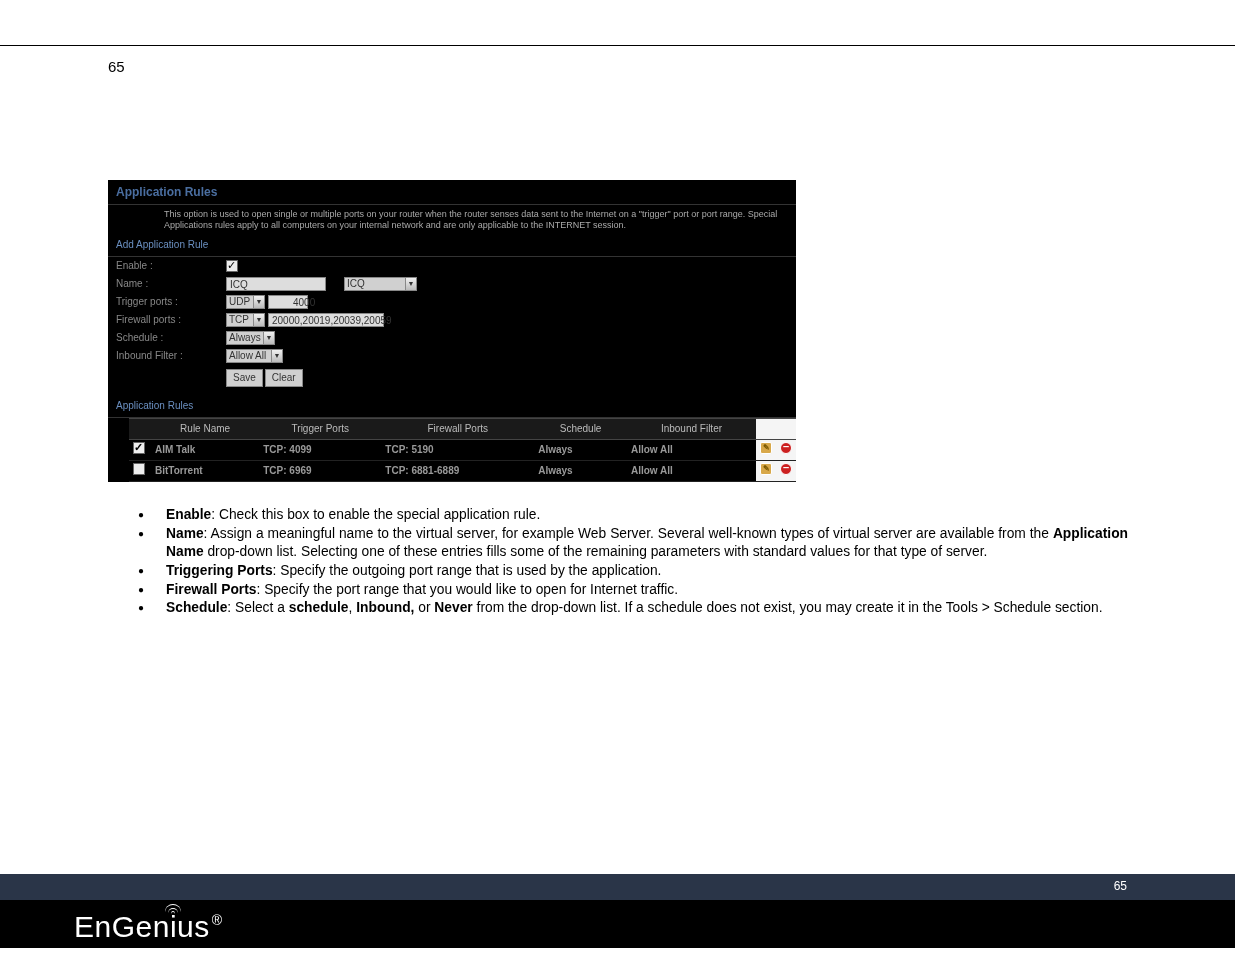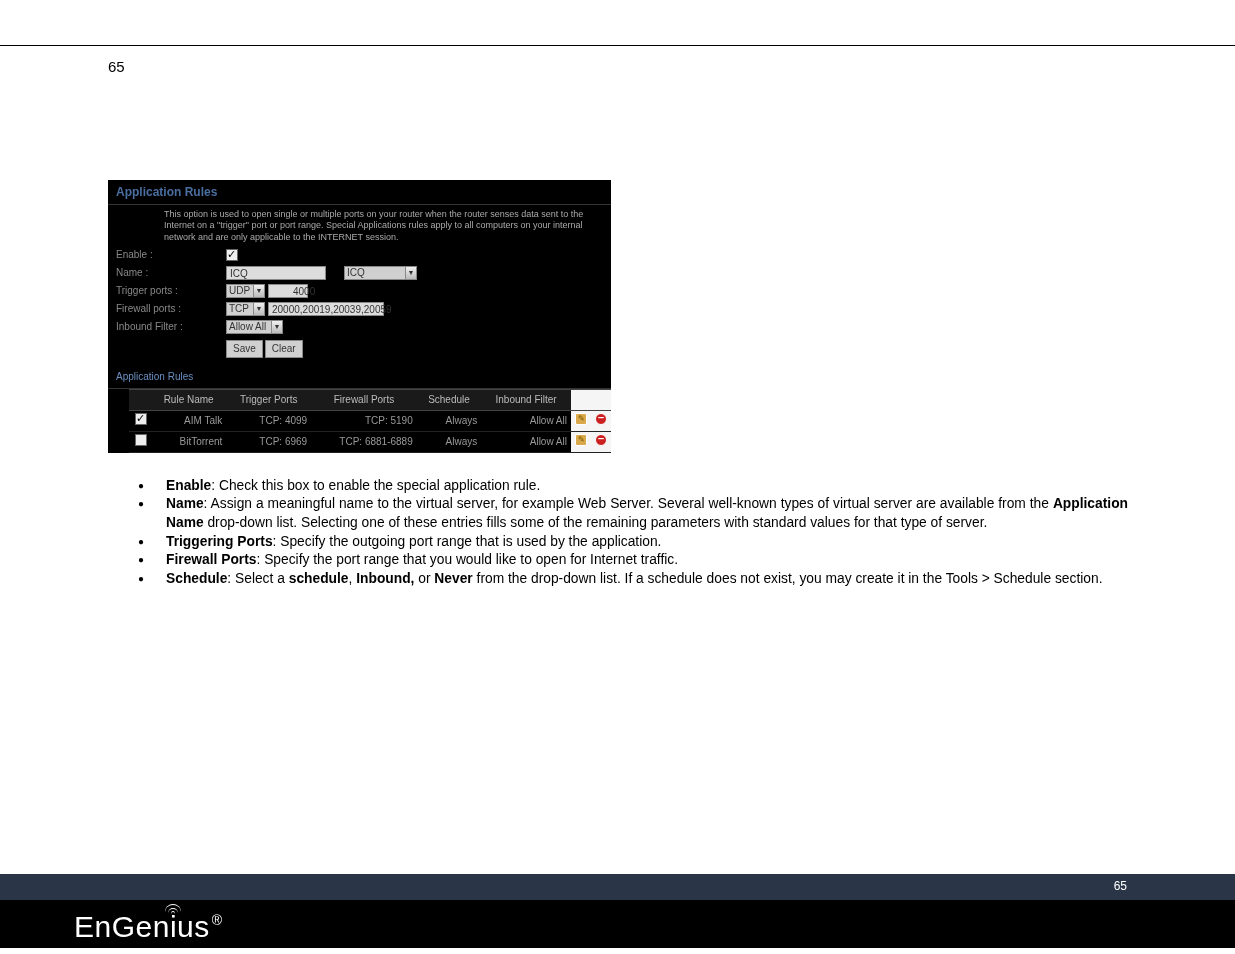--- a/index.html
+++ b/index.html
@@ -28,21 +28,21 @@
     .heading {
       font-size: 18px;
       font-weight: bold;
       margin-bottom: 2px;
     }
     .intro {
       text-align: justify;
       margin-bottom: 18px;
     }
     .screenshot {
-      width: 503px;
+      width: 688px;
       background: #000;
       color: #ddd;
       font-size: 10px;
       font-family: Arial, sans-serif;
       padding: 0;
       margin-bottom: 24px;
       position: relative;
     }
     .ss-title {
       font-size: 12px;
@@ -137,22 +137,23 @@
       font-size: 10px;
       padding: 3px 4px;
       border-top: 1px solid #444;
       border-bottom: 1px solid #444;
       text-align: center;
     }
     .ss-table td {
       color: #999;
       font-size: 10px;
       padding: 2px 4px;
-      text-align: right;
+      text-align: left;
       border-bottom: 1px solid #222;
+      font-weight: bold;
     }
     .icon-edit {
       width: 12px; height: 12px;
       background: #d8a84a;
       border-radius: 2px;
       display: inline-block;
       border: 1px solid #fff;
       position: relative;
     }
     .icon-edit::after {
@@ -276,20 +277,21 @@
 
 <div class="top-rule"></div>
 <div class="page-num-top">65</div>
 
 <div class="main-content">
 
 
   <div class="screenshot">
     <div class="ss-title">Application Rules</div>
     <div class="ss-desc">This option is used to open single or multiple ports on your router when the router senses data sent to the Internet on a "trigger" port or port range. Special Applications rules apply to all computers on your internal network and are only applicable to the INTERNET session.</div>
+    <div class="ss-subhead">Add Application Rule</div>
 
     <div class="ss-row">
       <span class="ss-label">Enable :</span>
       <span class="ss-check on"></span>
     </div>
     <div class="ss-row">
       <span class="ss-label">Name :</span>
       <span class="ss-input" style="width:100px;">ICQ</span>
       <span style="width:18px;"></span>
       <span class="ss-select" style="width:62px;">ICQ</span>
@@ -301,20 +303,25 @@
         <span class="ss-arrow">▼</span>
       <span style="width:3px;"></span>
       <span class="ss-input" style="width:40px;padding-left:24px;">4000</span>
     </div>
     <div class="ss-row">
       <span class="ss-label">Firewall ports :</span>
       <span class="ss-select" style="width:28px;">TCP</span>
         <span class="ss-arrow">▼</span>
       <span style="width:3px;"></span>
       <span class="ss-input" style="width:116px;">20000,20019,20039,20059</span>
+    </div>
+    <div class="ss-row">
+      <span class="ss-label">Schedule :</span>
+      <span class="ss-select" style="width:38px;">Always</span>
+        <span class="ss-arrow">▼</span>
     </div>
     <div class="ss-row">
       <span class="ss-label">Inbound Filter :</span>
       <span class="ss-select" style="width:46px;">Allow All</span>
         <span class="ss-arrow">▼</span>
     </div>
     <div class="ss-row" style="padding-top:4px; padding-bottom:8px;">
       <span class="ss-label"></span>
       <span class="ss-btn">Save</span>
       <span class="ss-btn">Clear</span>

